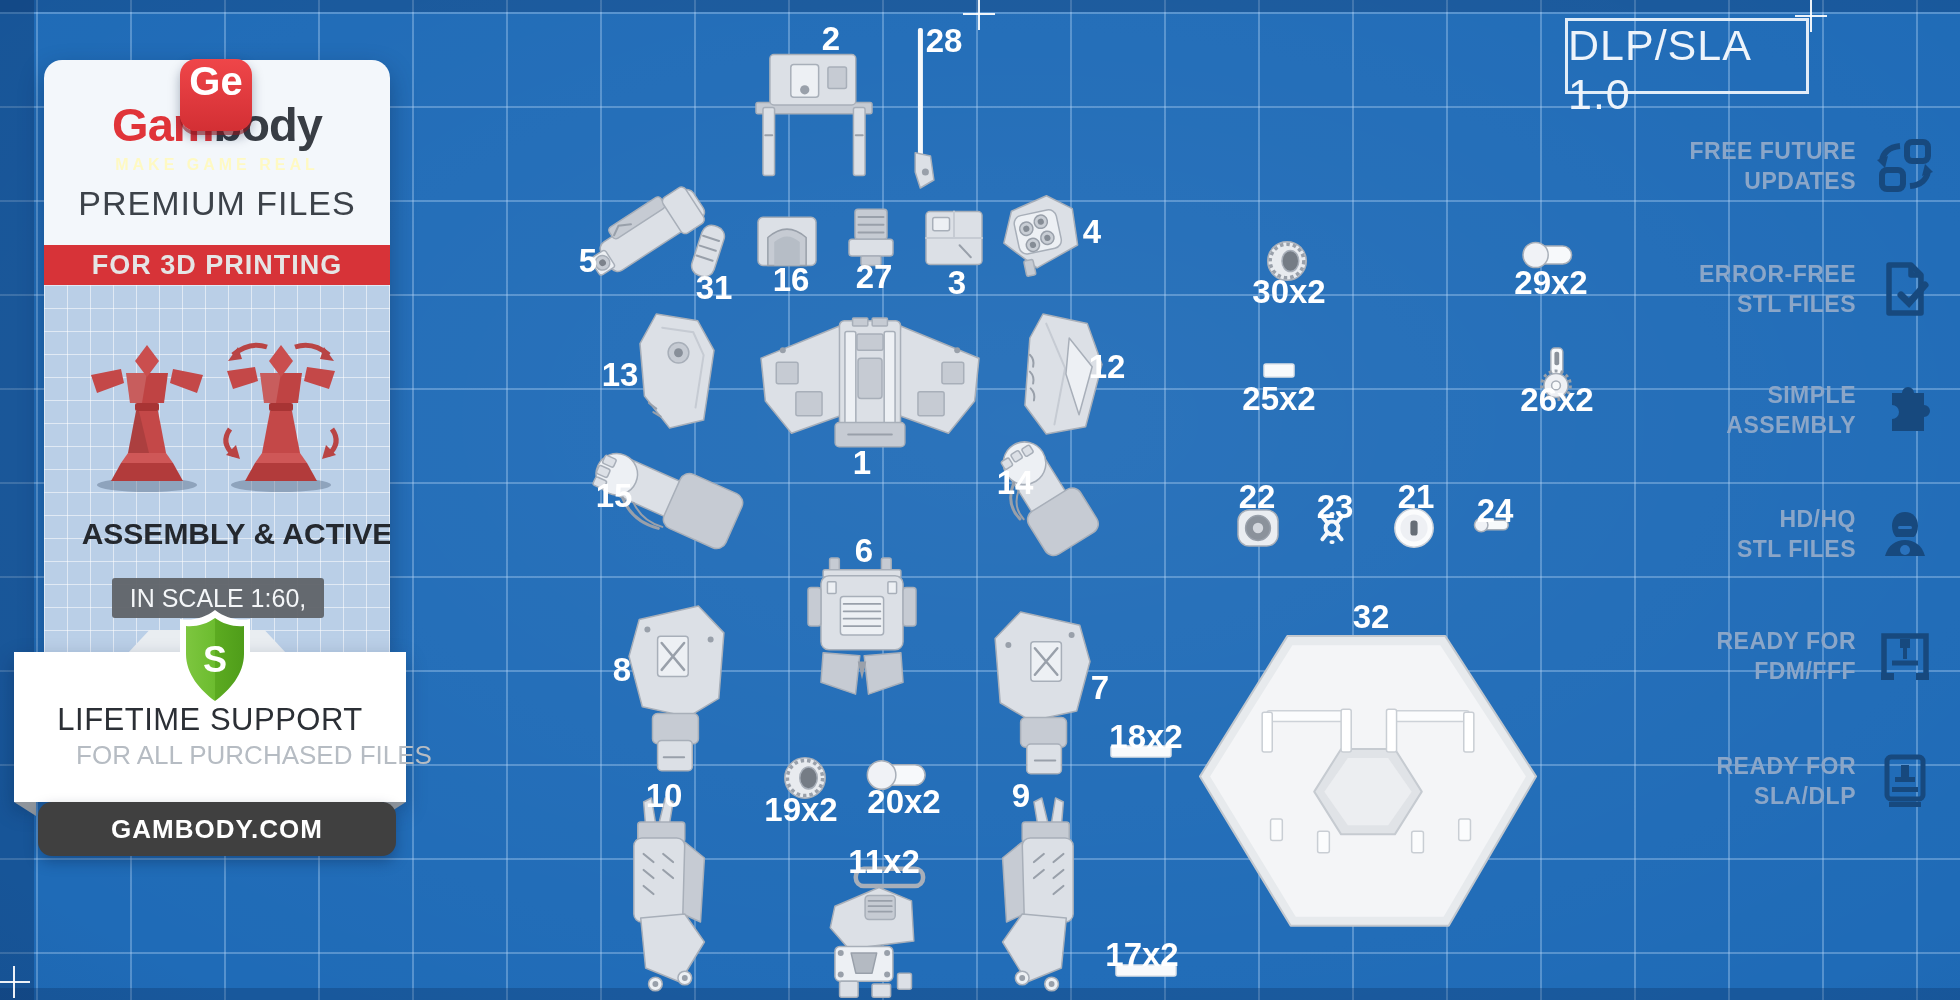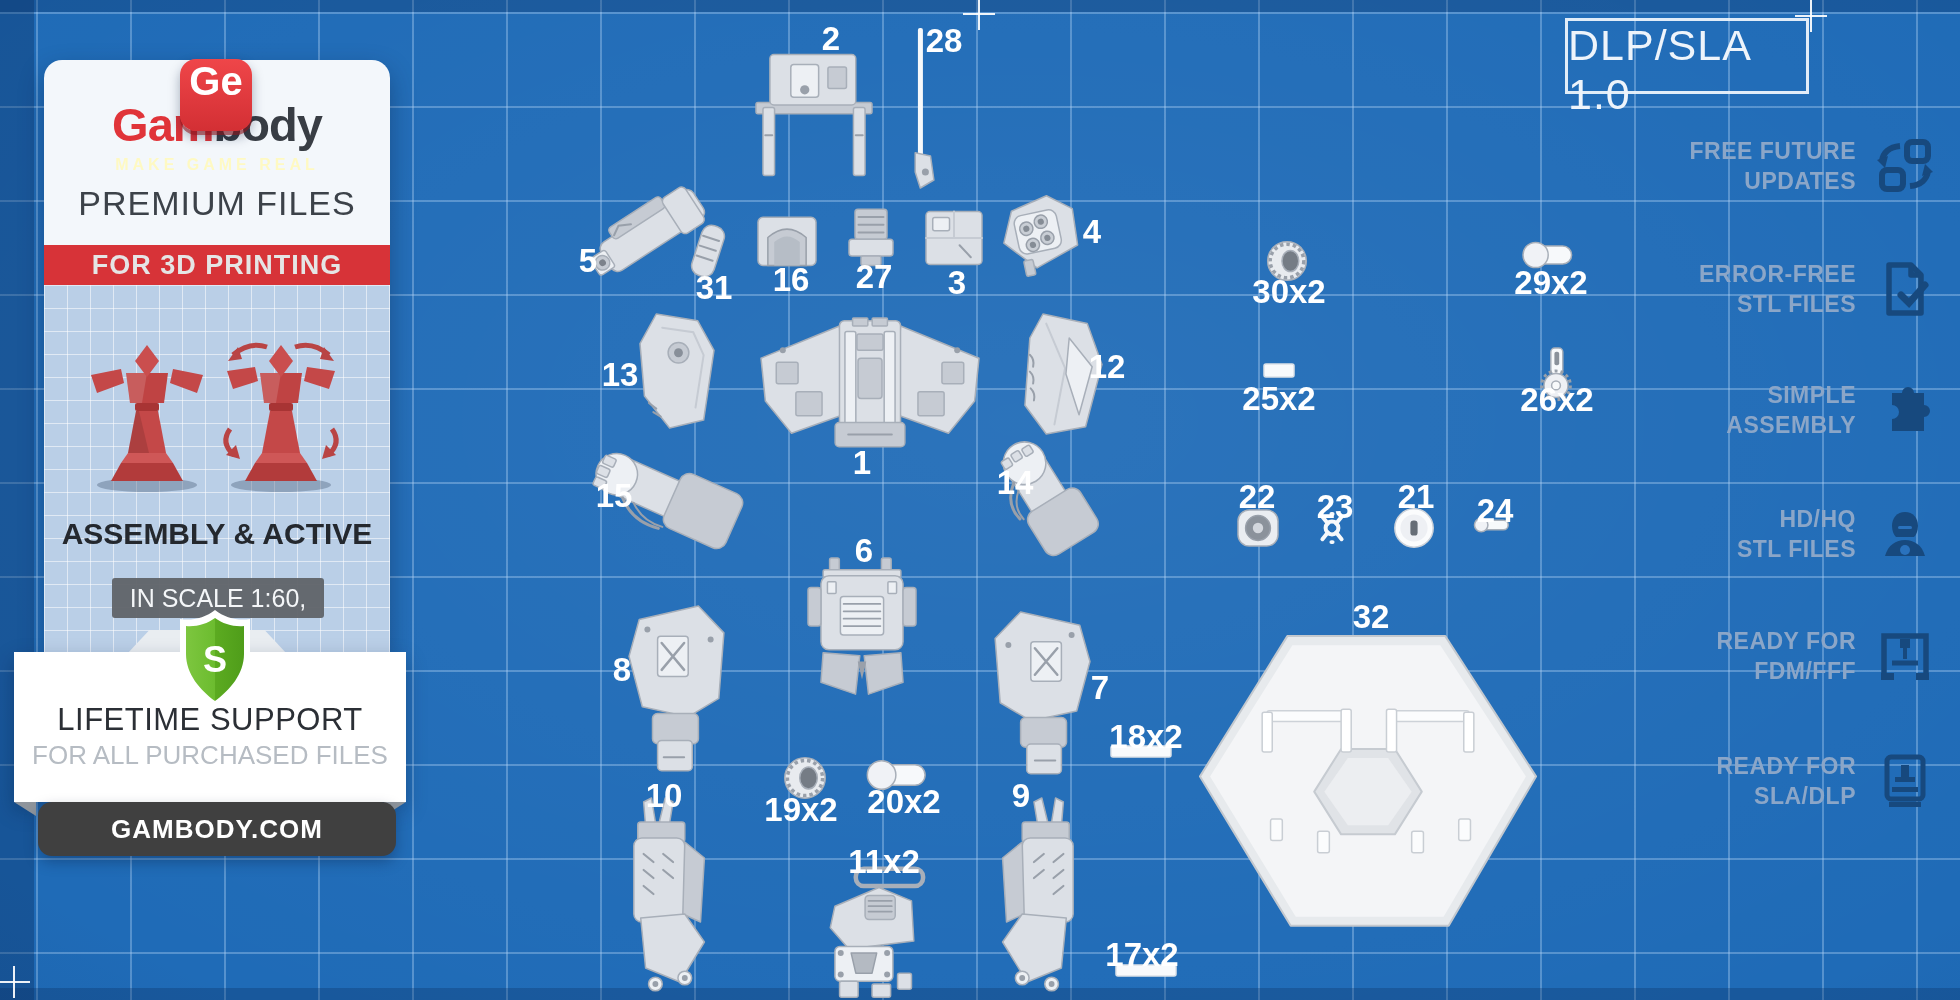--- a/index.html
+++ b/index.html
@@ -42,33 +42,33 @@
   .brand-red{color:#e03439}.brand-dark{color:#383d44}
   .tagline{position:absolute;left:44px;top:156px;width:346px;text-align:center;color:#fef9c3;font-size:16px;font-weight:600;letter-spacing:4px;}
   .premium{position:absolute;left:44px;top:184px;width:346px;text-align:center;color:#3c4249;font-size:34px;letter-spacing:1px;}
   .red-band{position:absolute;left:44px;top:245px;width:346px;height:40px;background:#d73338;
     color:#e5e5e5;font-size:27px;font-weight:700;letter-spacing:1px;text-align:center;line-height:40px;}
   .blue-sec{position:absolute;left:44px;top:285px;width:346px;height:367px;background:#bacfe7;overflow:hidden;
     background-image:linear-gradient(rgba(255,255,255,.55) 1px,transparent 1px),
                      linear-gradient(90deg,rgba(255,255,255,.55) 1px,transparent 1px);
     background-size:23px 23px;}
   .figures{position:absolute;left:0px;top:52px;}
-  .assembly{position:absolute;left:0;top:232px;width:346px;text-align:center;color:#24282e;font-size:30px;font-weight:700;}
+  .assembly{position:absolute;left:0;top:232px;width:346px;text-align:center;color:#24282e;font-size:30px;font-weight:700;padding-left:20px;}
   .scale-badge{position:absolute;left:68px;top:293px;width:212px;height:40px;background:rgba(95,99,104,.95);border-radius:3px;
     color:#f4f6f8;font-size:25px;text-align:center;line-height:40px;}
   .notch{position:absolute;left:127px;top:630px;width:160px;height:24px;background:#e9edf1;
     clip-path:polygon(14% 0,86% 0,100% 100%,0 100%);}
   .ribbon-wide{position:absolute;left:14px;top:652px;width:392px;height:150px;background:#ffffff;
     box-shadow:0 8px 18px rgba(8,30,64,.35);}
   .fold{position:absolute;width:22px;height:14px;background:#8f959c;}
   .fold-l{left:14px;top:802px;clip-path:polygon(0 0,100% 0,100% 100%);}
   .fold-r{left:384px;top:802px;clip-path:polygon(0 0,100% 0,0 100%);}
   .shield{position:absolute;left:172px;top:608px;width:86px;height:106px;}
   .lifetime{position:absolute;left:14px;top:702px;width:392px;text-align:center;color:#2b2f35;font-size:31px;letter-spacing:.5px;}
-  .purchased{position:absolute;left:14px;top:740px;width:392px;text-align:center;color:#b6bcc3;font-size:26px;}
+  .purchased{position:absolute;left:14px;top:740px;width:392px;text-align:center;color:#b6bcc3;font-size:26px;padding-left:44px;}
   .ribbon-red{position:absolute;left:38px;top:802px;width:358px;height:54px;background:#404040;border-radius:14px;
     color:#fff;font-size:26px;font-weight:700;letter-spacing:1px;text-align:center;line-height:54px;
     box-shadow:0 6px 14px rgba(8,30,64,.35);}
 </style>
 </head>
 <body>
 
 <div id="stage">
   <div class="grid"></div>
   <div class="edge-left"></div>

